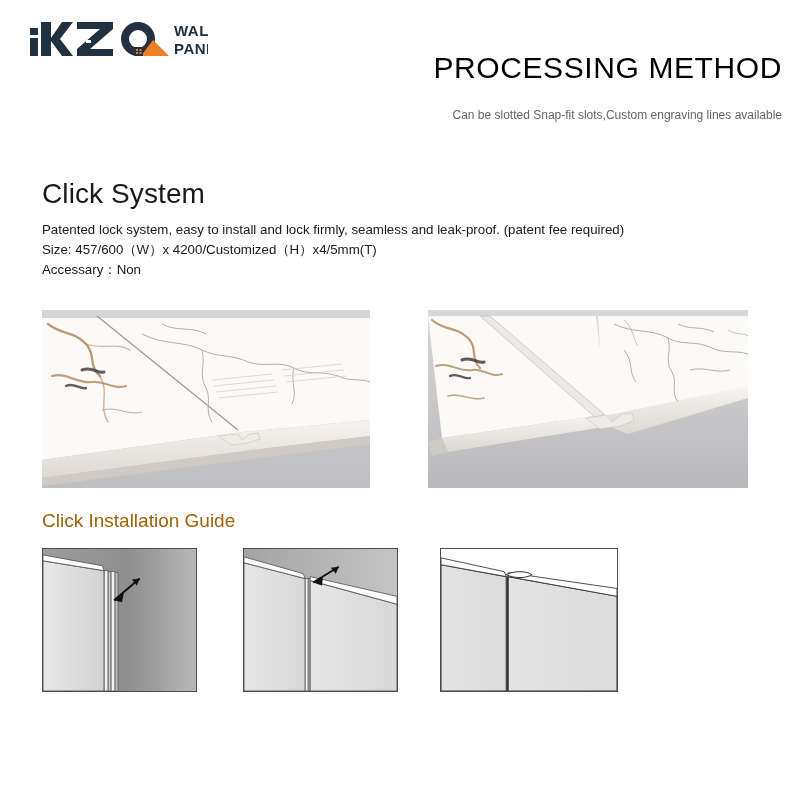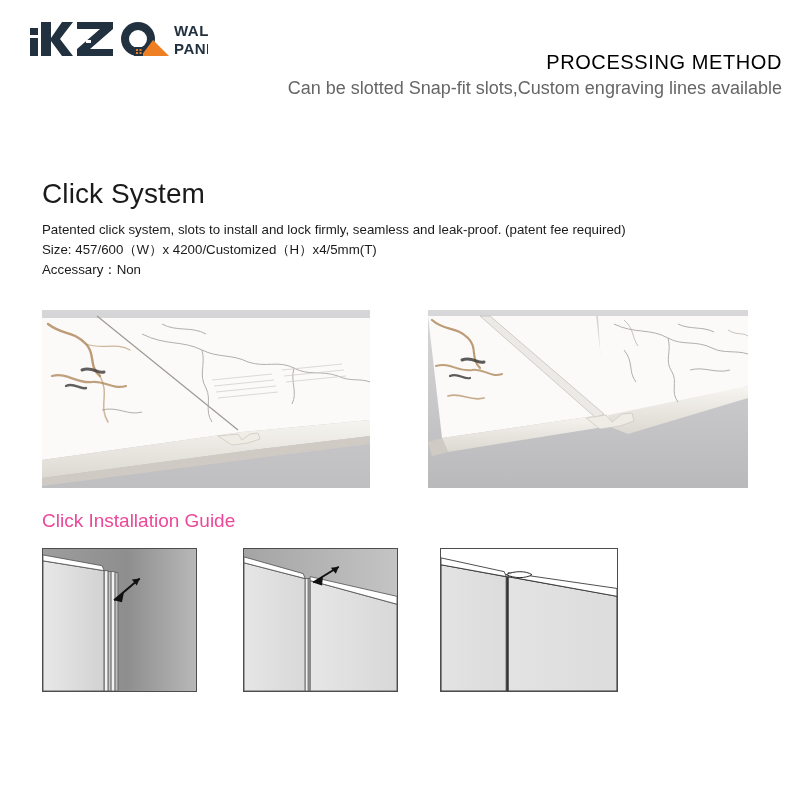--- a/index.html
+++ b/index.html
@@ -12,25 +12,25 @@
   .page { position: relative; width: 800px; height: 800px; background: #fff; }
 
   
   .header { position: absolute; left: 0; top: 0; width: 800px; height: 140px; }
 
   .logo { position: absolute; left: 28px; top: 16px; width: 180px; height: 44px; }
   .logo svg { display: block; }
 
   .title-block { position: absolute; right: 18px; top: 52px; text-align: right; width: 620px; }
   .main-title {
-    font-size: 20px; letter-spacing: 0.6px; color: #000; font-weight: 400;
+    font-size: 30px; letter-spacing: 0.6px; color: #000; font-weight: 400;
     line-height: 1.05; white-space: nowrap;
   }
   .sub-title {
-    margin-top: 5px; font-size: 18px; color: #666; font-weight: 400;
+    margin-top: 24px; font-size: 12px; color: #666; font-weight: 400;
     line-height: 1.2; white-space: nowrap;
   }
 
   
   .section-click { position: absolute; left: 42px; top: 176px; width: 730px; }
   .sec-heading {
     font-size: 28px; color: #1a1a1a; font-weight: 400; letter-spacing: 0.1px;
     line-height: 1.25;
   }
   .sec-lines { margin-top: 9px; }
@@ -44,21 +44,21 @@
     position: absolute; top: 0; height: 178px; overflow: hidden;
     background: #c9c9cb;
   }
   .photo.left  { left: 42px;  width: 328px; }
   .photo.right { left: 428px; width: 320px; }
   .photo svg { display: block; width: 100%; height: 100%; }
 
   
   .section-guide { position: absolute; left: 42px; top: 509px; }
   .guide-heading {
-    font-size: 19px; color: #ec4899; font-weight: 400; line-height: 1.25;
+    font-size: 19px; color: #a16207; font-weight: 400; line-height: 1.25;
   }
 
   .diagram-row { position: absolute; left: 0; top: 548px; width: 800px; height: 150px; }
   .diagram {
     position: absolute; top: 0; height: 144px;
     border: 1.4px solid #4d4d4d; background: #fff; overflow: hidden;
   }
   .diagram.d1 { left: 42px;  width: 155px; }
   .diagram.d2 { left: 243px; width: 155px; }
   .diagram.d3 { left: 440px; width: 178px; }
@@ -103,21 +103,21 @@
 
     <div class="title-block">
       <div class="main-title">PROCESSING METHOD</div>
       <div class="sub-title">Can be slotted Snap-fit slots,Custom engraving lines available</div>
     </div>
   </div>
 
   <div class="section-click">
     <div class="sec-heading">Click System</div>
     <div class="sec-lines">
-      <div class="sec-line">Patented click system, slots to install and lock firmly, seamless and leak-proof. (patent fee required)</div>
+      <div class="sec-line">Patented lock system, easy to install and lock firmly, seamless and leak-proof. (patent fee required)</div>
       <div class="sec-line">Size: 457/600（W）x 4200/Customized（H）x4/5mm(T)</div>
       <div class="sec-line">Accessary：Non</div>
     </div>
   </div>
 
   <div class="photo-row">
 
     <div class="photo left">
       <svg viewBox="0 0 328 178" preserveAspectRatio="none" aria-hidden="true">
         <defs>

